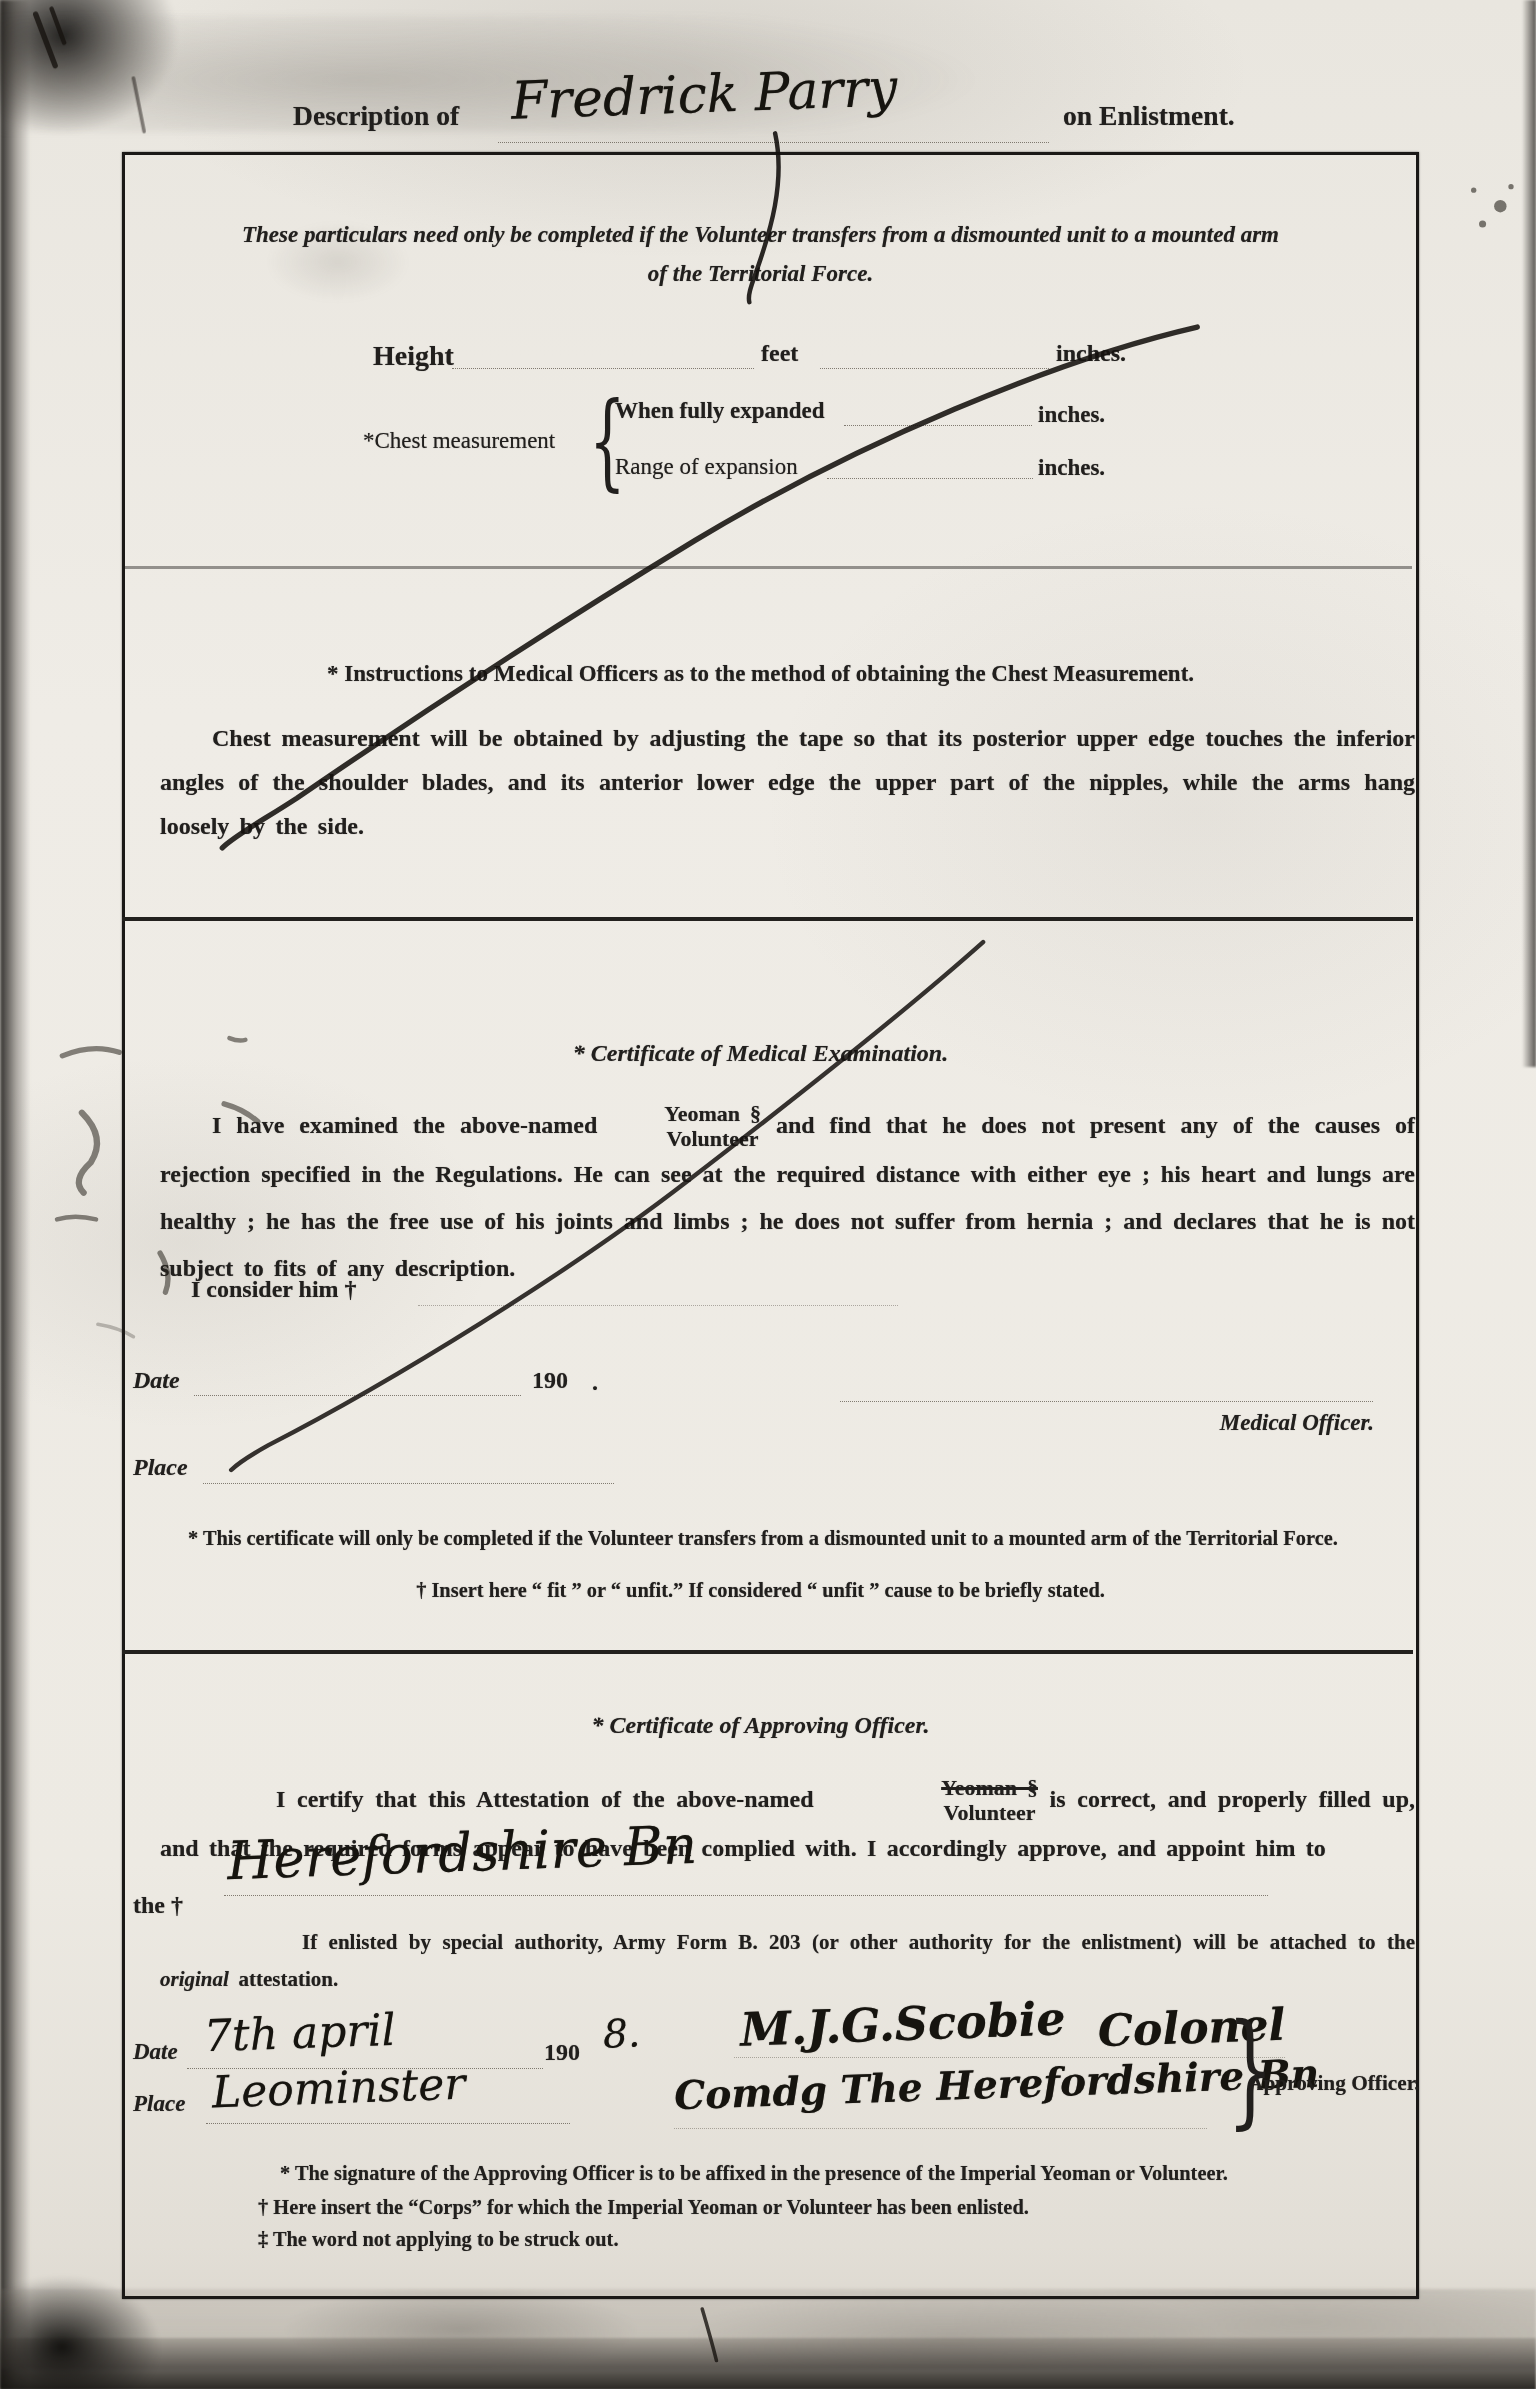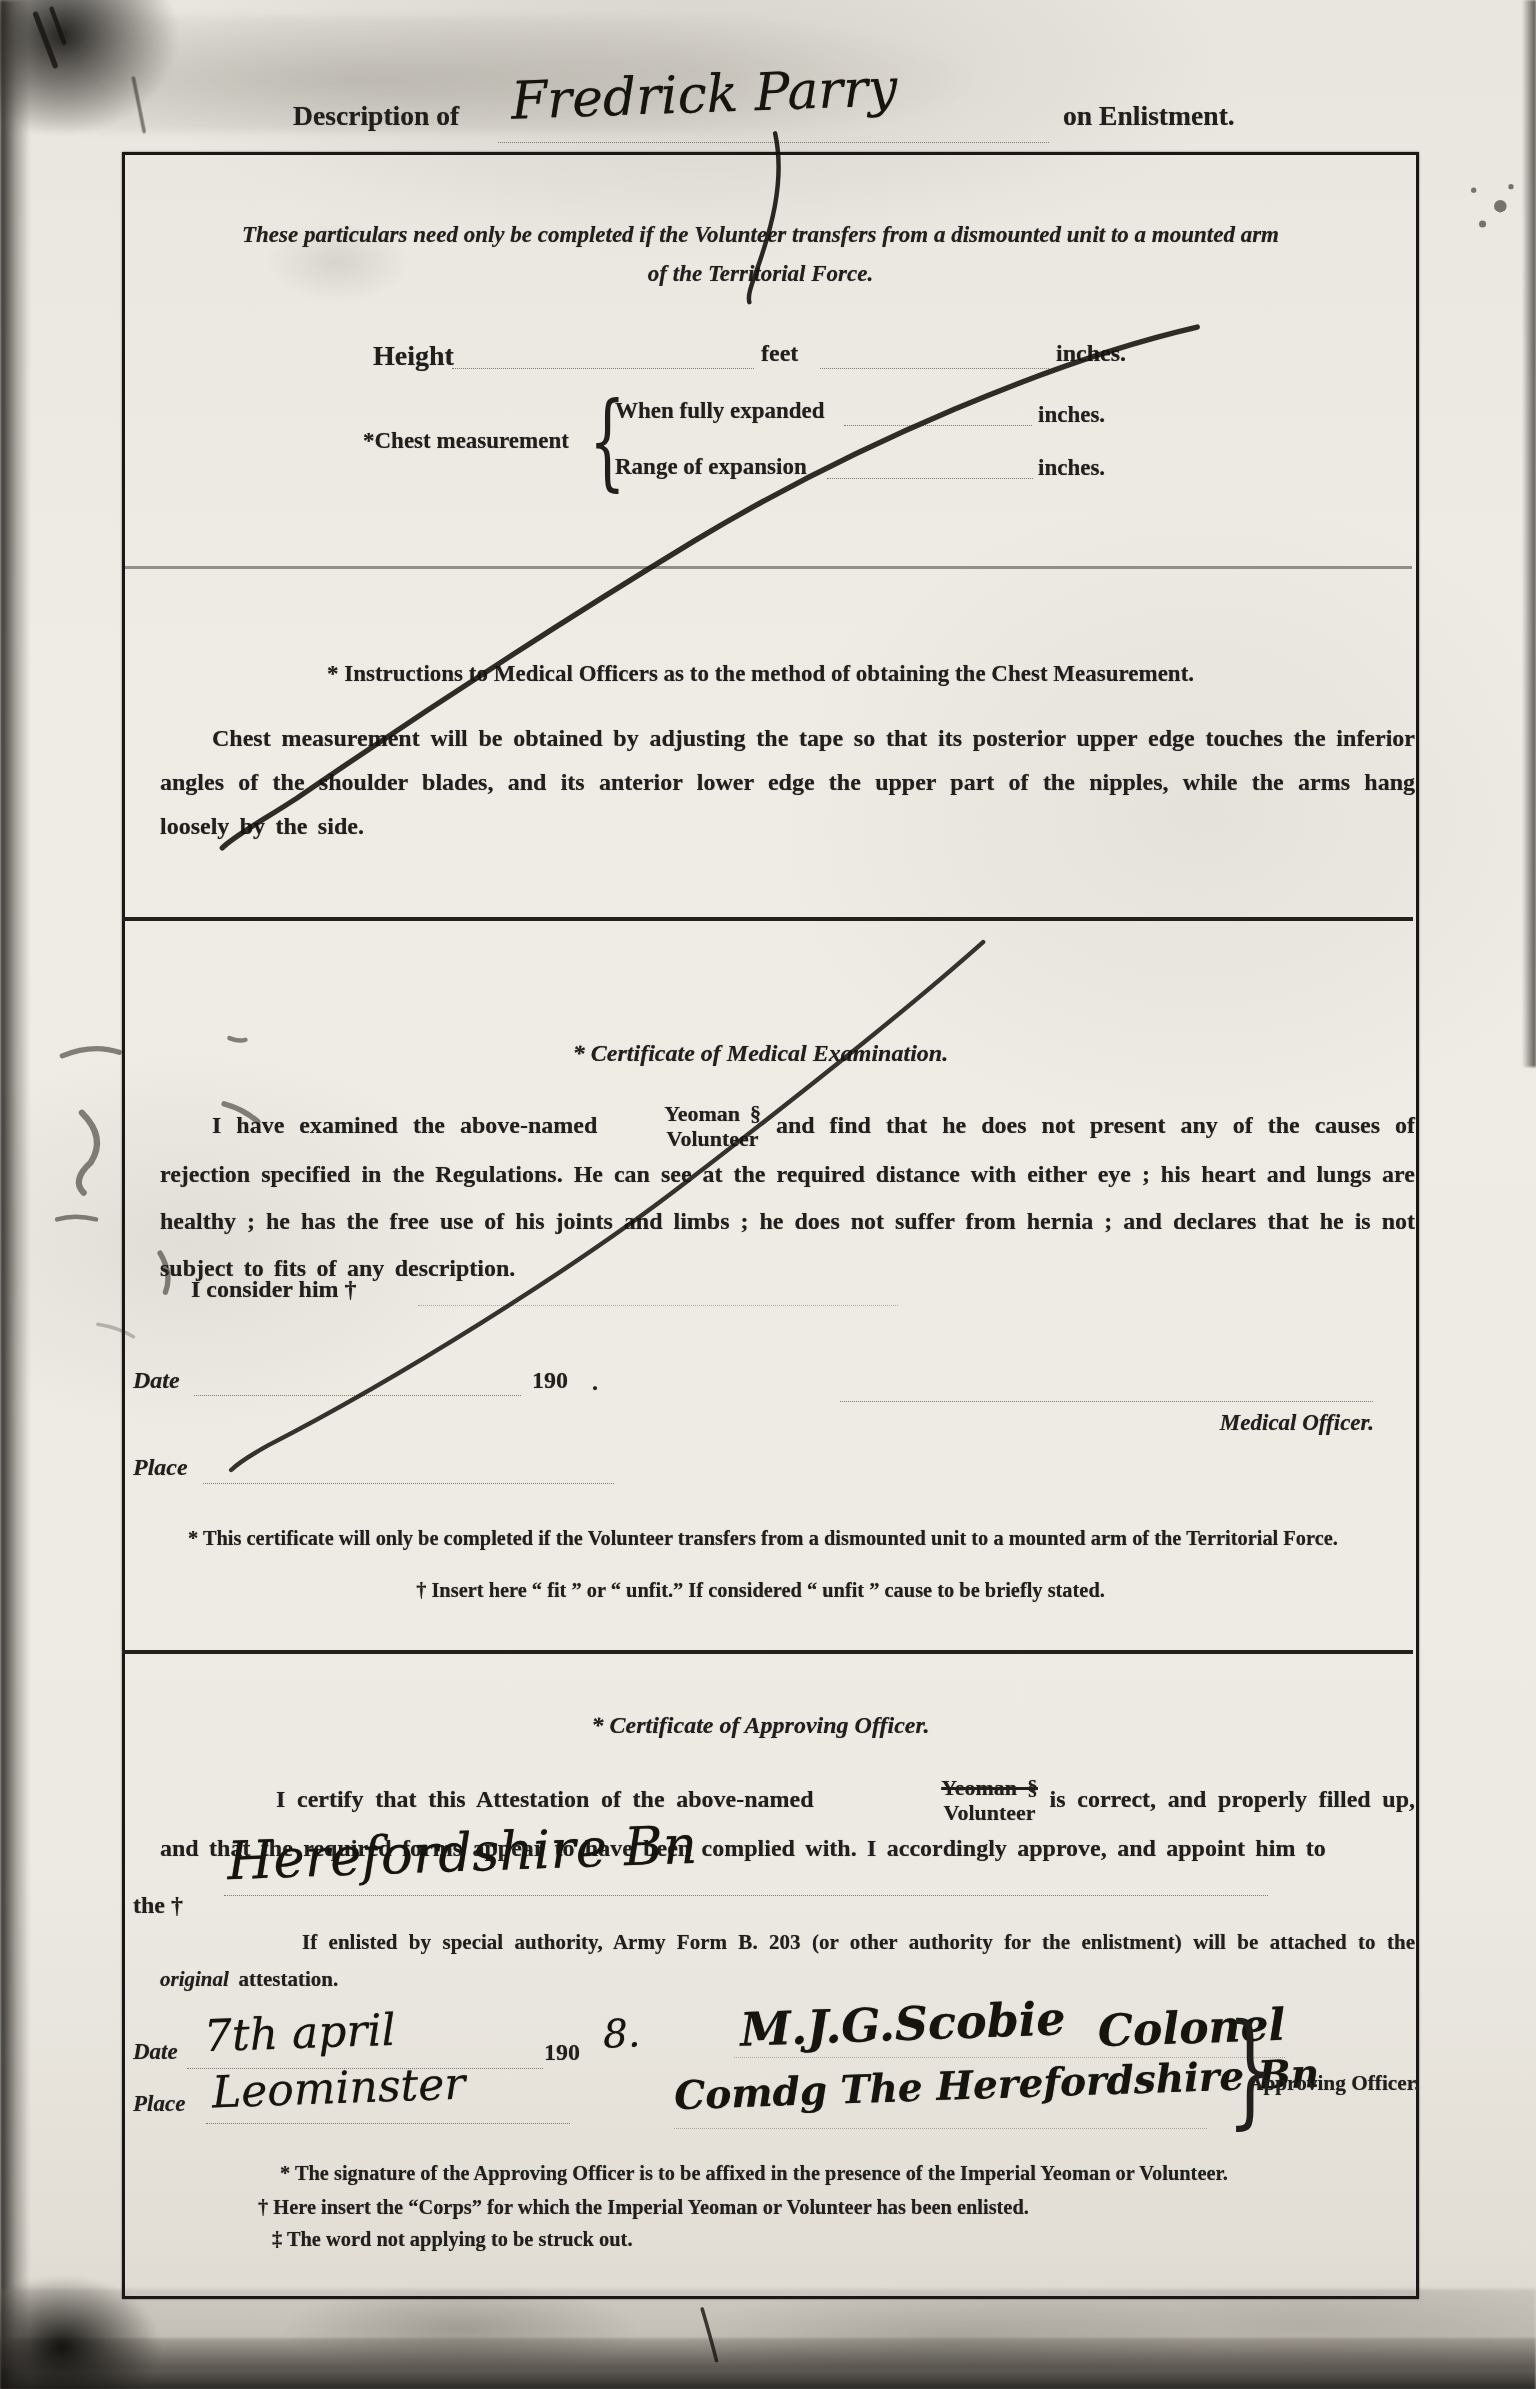--- a/index.html
+++ b/index.html
@@ -29,21 +29,21 @@
         linear-gradient(180deg, rgba(130,124,114,.18), rgba(120,114,104,.28));
       filter:blur(1.8px);}
   .bottom-band{position:absolute;left:0;top:2338px;width:1536px;height:52px;
       background:linear-gradient(180deg, rgba(80,74,66,.25), rgba(22,20,17,.9));filter:blur(0.9px);}
   .corner-bl{position:absolute;left:-36px;top:2276px;width:196px;height:142px;
       background:radial-gradient(closest-side, rgba(12,11,9,.95), transparent);filter:blur(2.7px);}
   .edge-right{position:absolute;right:0;top:0;width:14.2px;height:1067px;
       background:linear-gradient(270deg, rgba(25,22,20,.7), transparent);filter:blur(0.9px);}
 
   
-  .print{position:absolute;color:#211f1d;text-shadow:0 0 0.9px rgba(30,28,25,.55);font-weight:bold;}
+  .print{position:absolute;color:#211f1d;text-shadow:0 0 0.9px rgba(30,28,25,.55);}
   .b{font-weight:bold;}
   .i{font-style:italic;}
   .center{text-align:center;}
   .just{text-align:justify;margin-left:27px;}
   .para{line-height:44px;font-size:24px;font-weight:bold;word-spacing:4.4px;}
   .fn{font-size:20.4px;font-weight:bold;}
   
   .hand{position:absolute;font-family:"DejaVu Serif",serif;font-style:italic;color:#16140f;
         transform:rotate(-2deg);white-space:nowrap;text-shadow:0 0 0.9px rgba(20,18,14,.6);}
   
@@ -152,21 +152,21 @@
   <span class="hand" style="left:740px;top:1997px;font-size:46px;font-weight:bold;">M.J.G.Scobie</span>
   <span class="hand" style="left:1098px;top:2002px;font-size:44px;font-weight:bold;">Colonel</span>
   <div class="leader faint" style="left:734px;top:2034px;width:551px;height:23px;"></div>
   <span class="hand" style="left:674px;top:2061px;font-size:39px;font-weight:bold;">Comdg The Herefordshire Bn</span>
   <div class="leader faint" style="left:674px;top:2105px;width:533px;height:23px;"></div>
   <span class="brace" style="left:1211px;top:1997px;font-size:124px;transform:scaleX(.6);">}</span>
   <span class="print b" style="left:1248px;top:2071px;font-size:21.3px;">Approving Officer.</span>
 
   <div class="print fn" style="left:280px;top:2162px;width:1111px;">* The signature of the Approving Officer is to be affixed in the presence of the Imperial Yeoman or Volunteer.</div>
   <div class="print fn" style="left:258px;top:2196px;width:1111px;">† Here insert the “Corps” for which the Imperial Yeoman or Volunteer has been enlisted.</div>
-  <div class="print fn" style="left:272px;top:2228px;width:1111px;">‡ The word not applying to be struck out.</div>
+  <div class="print fn" style="left:258px;top:2228px;width:1111px;">‡ The word not applying to be struck out.</div>
 
   <svg class="strokes" width="1536" height="2389" viewBox="0 0 1728 2688">
 
     <path d="M 872 150 C 884 205 866 262 852 302 C 845 322 841 332 843 340" stroke="#14110e" stroke-width="5" fill="none" stroke-linecap="round" opacity=".9"></path>
 
     <path d="M 1347 368 C 1190 404 965 498 782 608 C 606 715 436 828 334 898 C 294 924 264 940 250 954" stroke="#14110e" stroke-width="6" fill="none" stroke-linecap="round" opacity=".88"></path>
 
     <path d="M 1106 1060 C 1032 1126 902 1230 772 1330 C 640 1432 442 1554 302 1626 C 284 1636 268 1646 260 1654" stroke="#14110e" stroke-width="5" fill="none" stroke-linecap="round" opacity=".85"></path>
 
     <g stroke="#2a261f" fill="none" stroke-linecap="round" opacity=".55">

